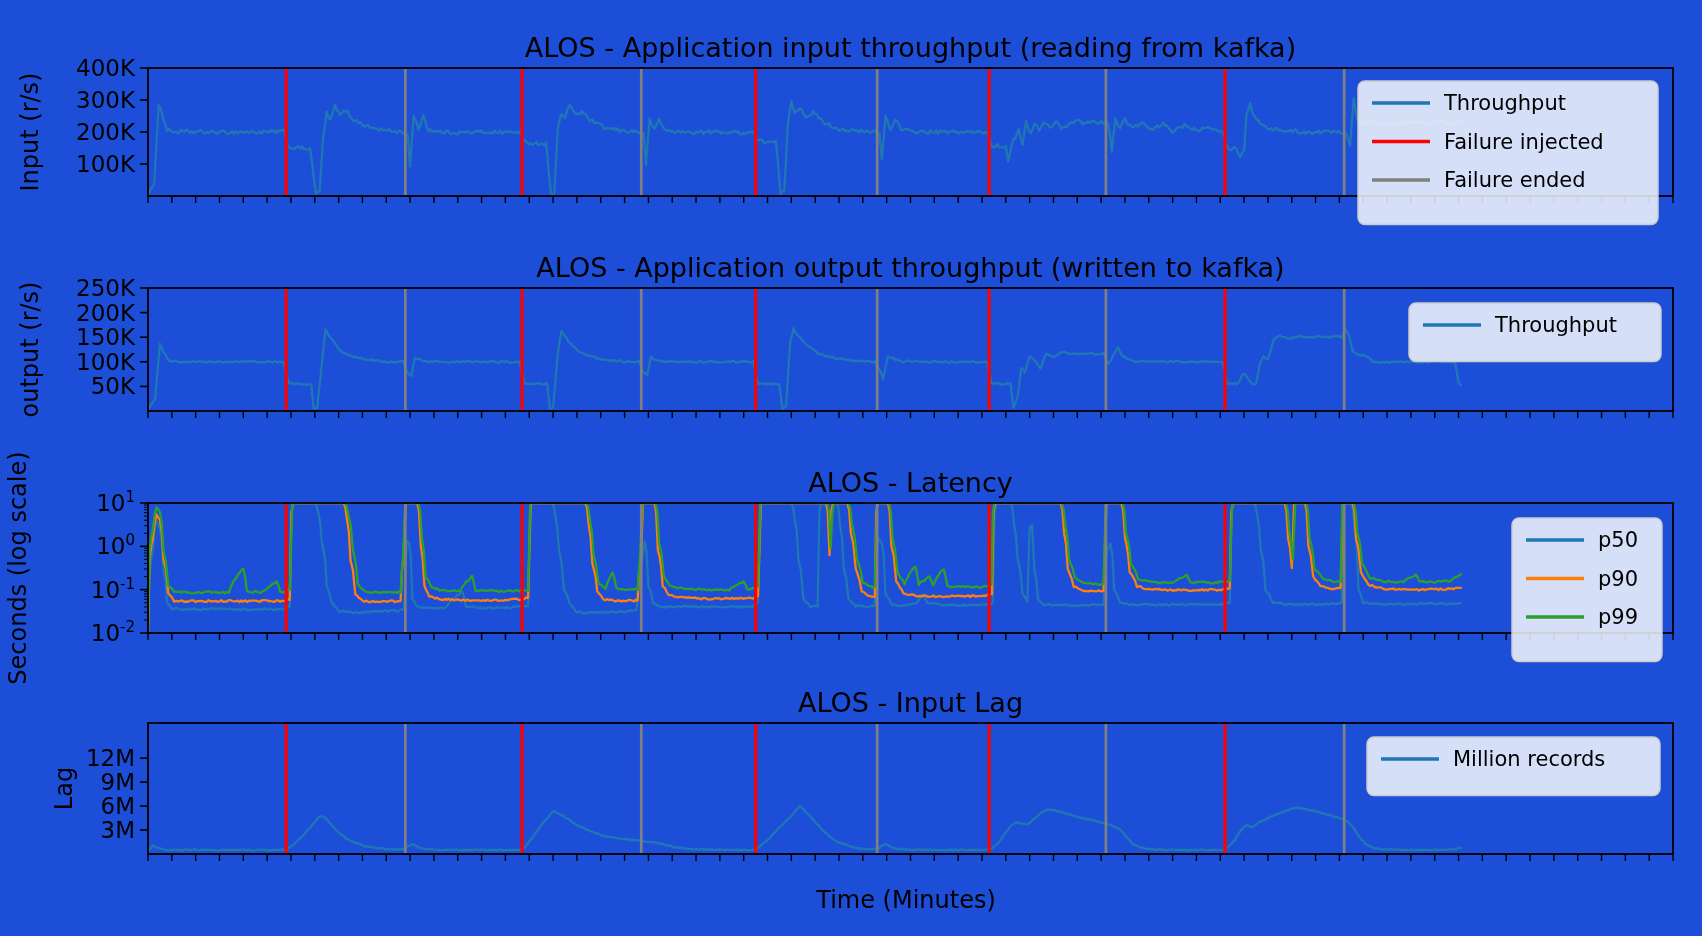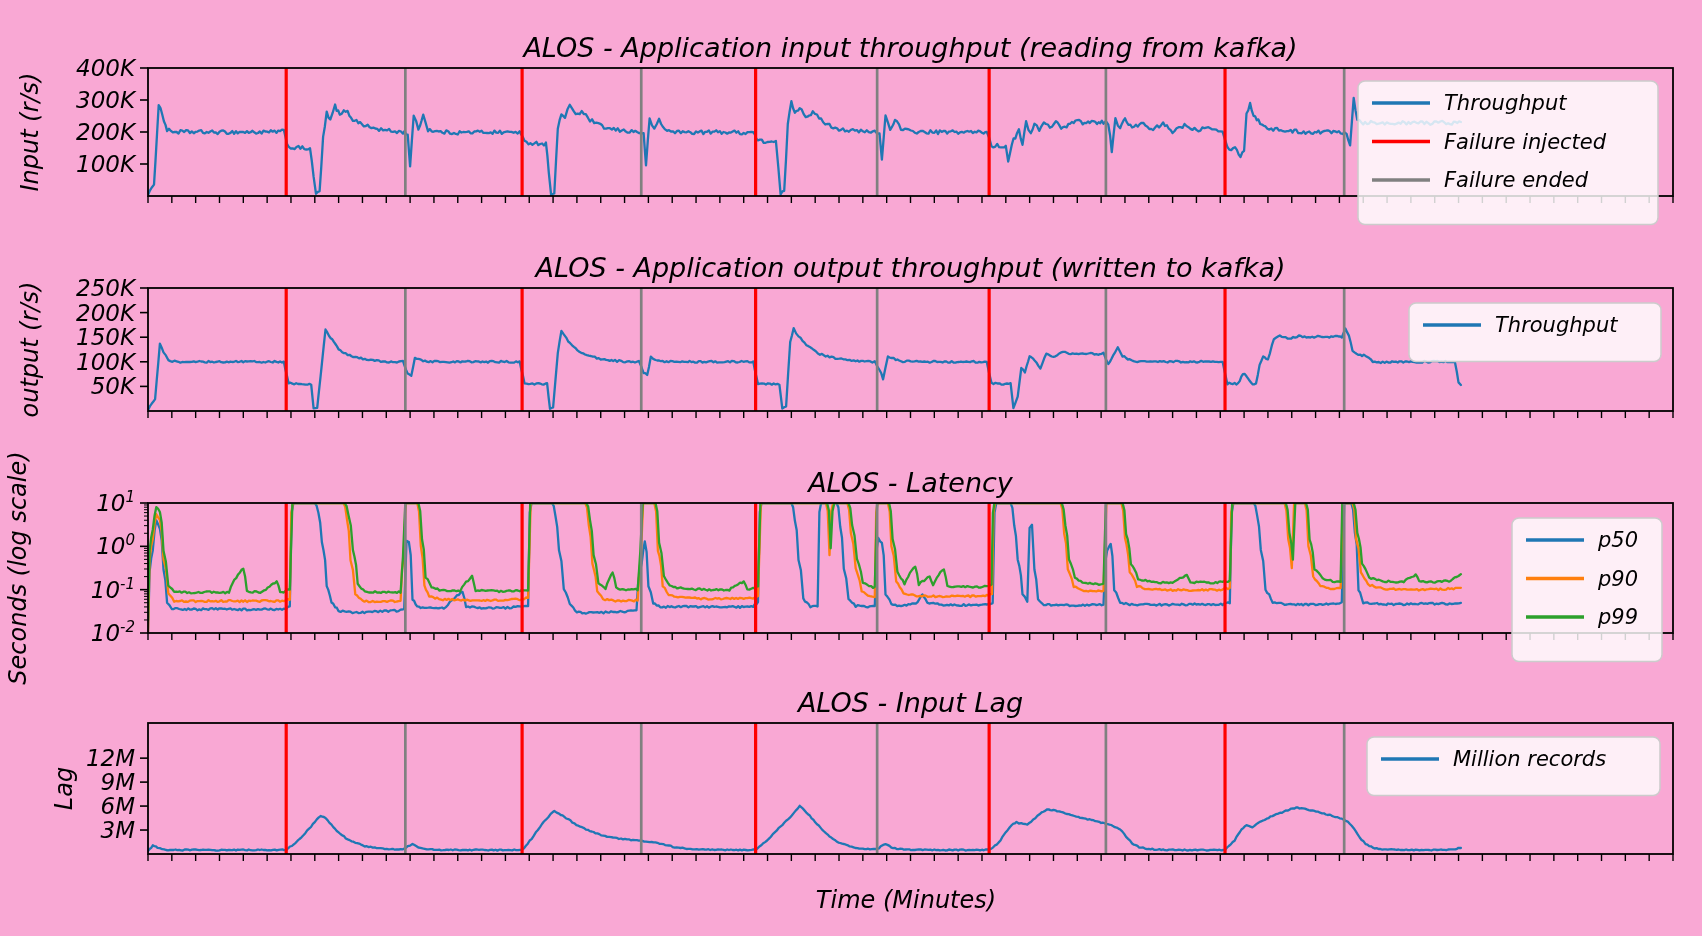--- a/index.html
+++ b/index.html
@@ -1,17 +1,17 @@
 <!DOCTYPE html>
 <html><head>
 <meta charset="utf-8">
 <style>
   html,body{margin:0;padding:0;background:#ffffff;}
-  .fig{position:relative;width:1702px;height:936px;margin:0;background:#f9a8d4;overflow:hidden;
-       font-family:"DejaVu Sans",sans-serif;font-style:italic;}
+  .fig{position:relative;width:1702px;height:936px;margin:0;background:#1d4ed8;overflow:hidden;
+       font-family:"DejaVu Sans",sans-serif;}
   svg text{font-family:"DejaVu Sans",sans-serif;fill:#000000;}
 </style>
 </head>
 <body>
 
 <figure class="fig">
   <svg id="chart" width="1702" height="936" viewBox="0 0 1702 936">
       <g>
         <text x="910.5" y="57" text-anchor="middle" font-size="27">ALOS - Application input throughput (reading from kafka)</text>
         <text x="38" y="132" text-anchor="middle" font-size="24" transform="rotate(-90 38 132)">Input (r/s)</text>

